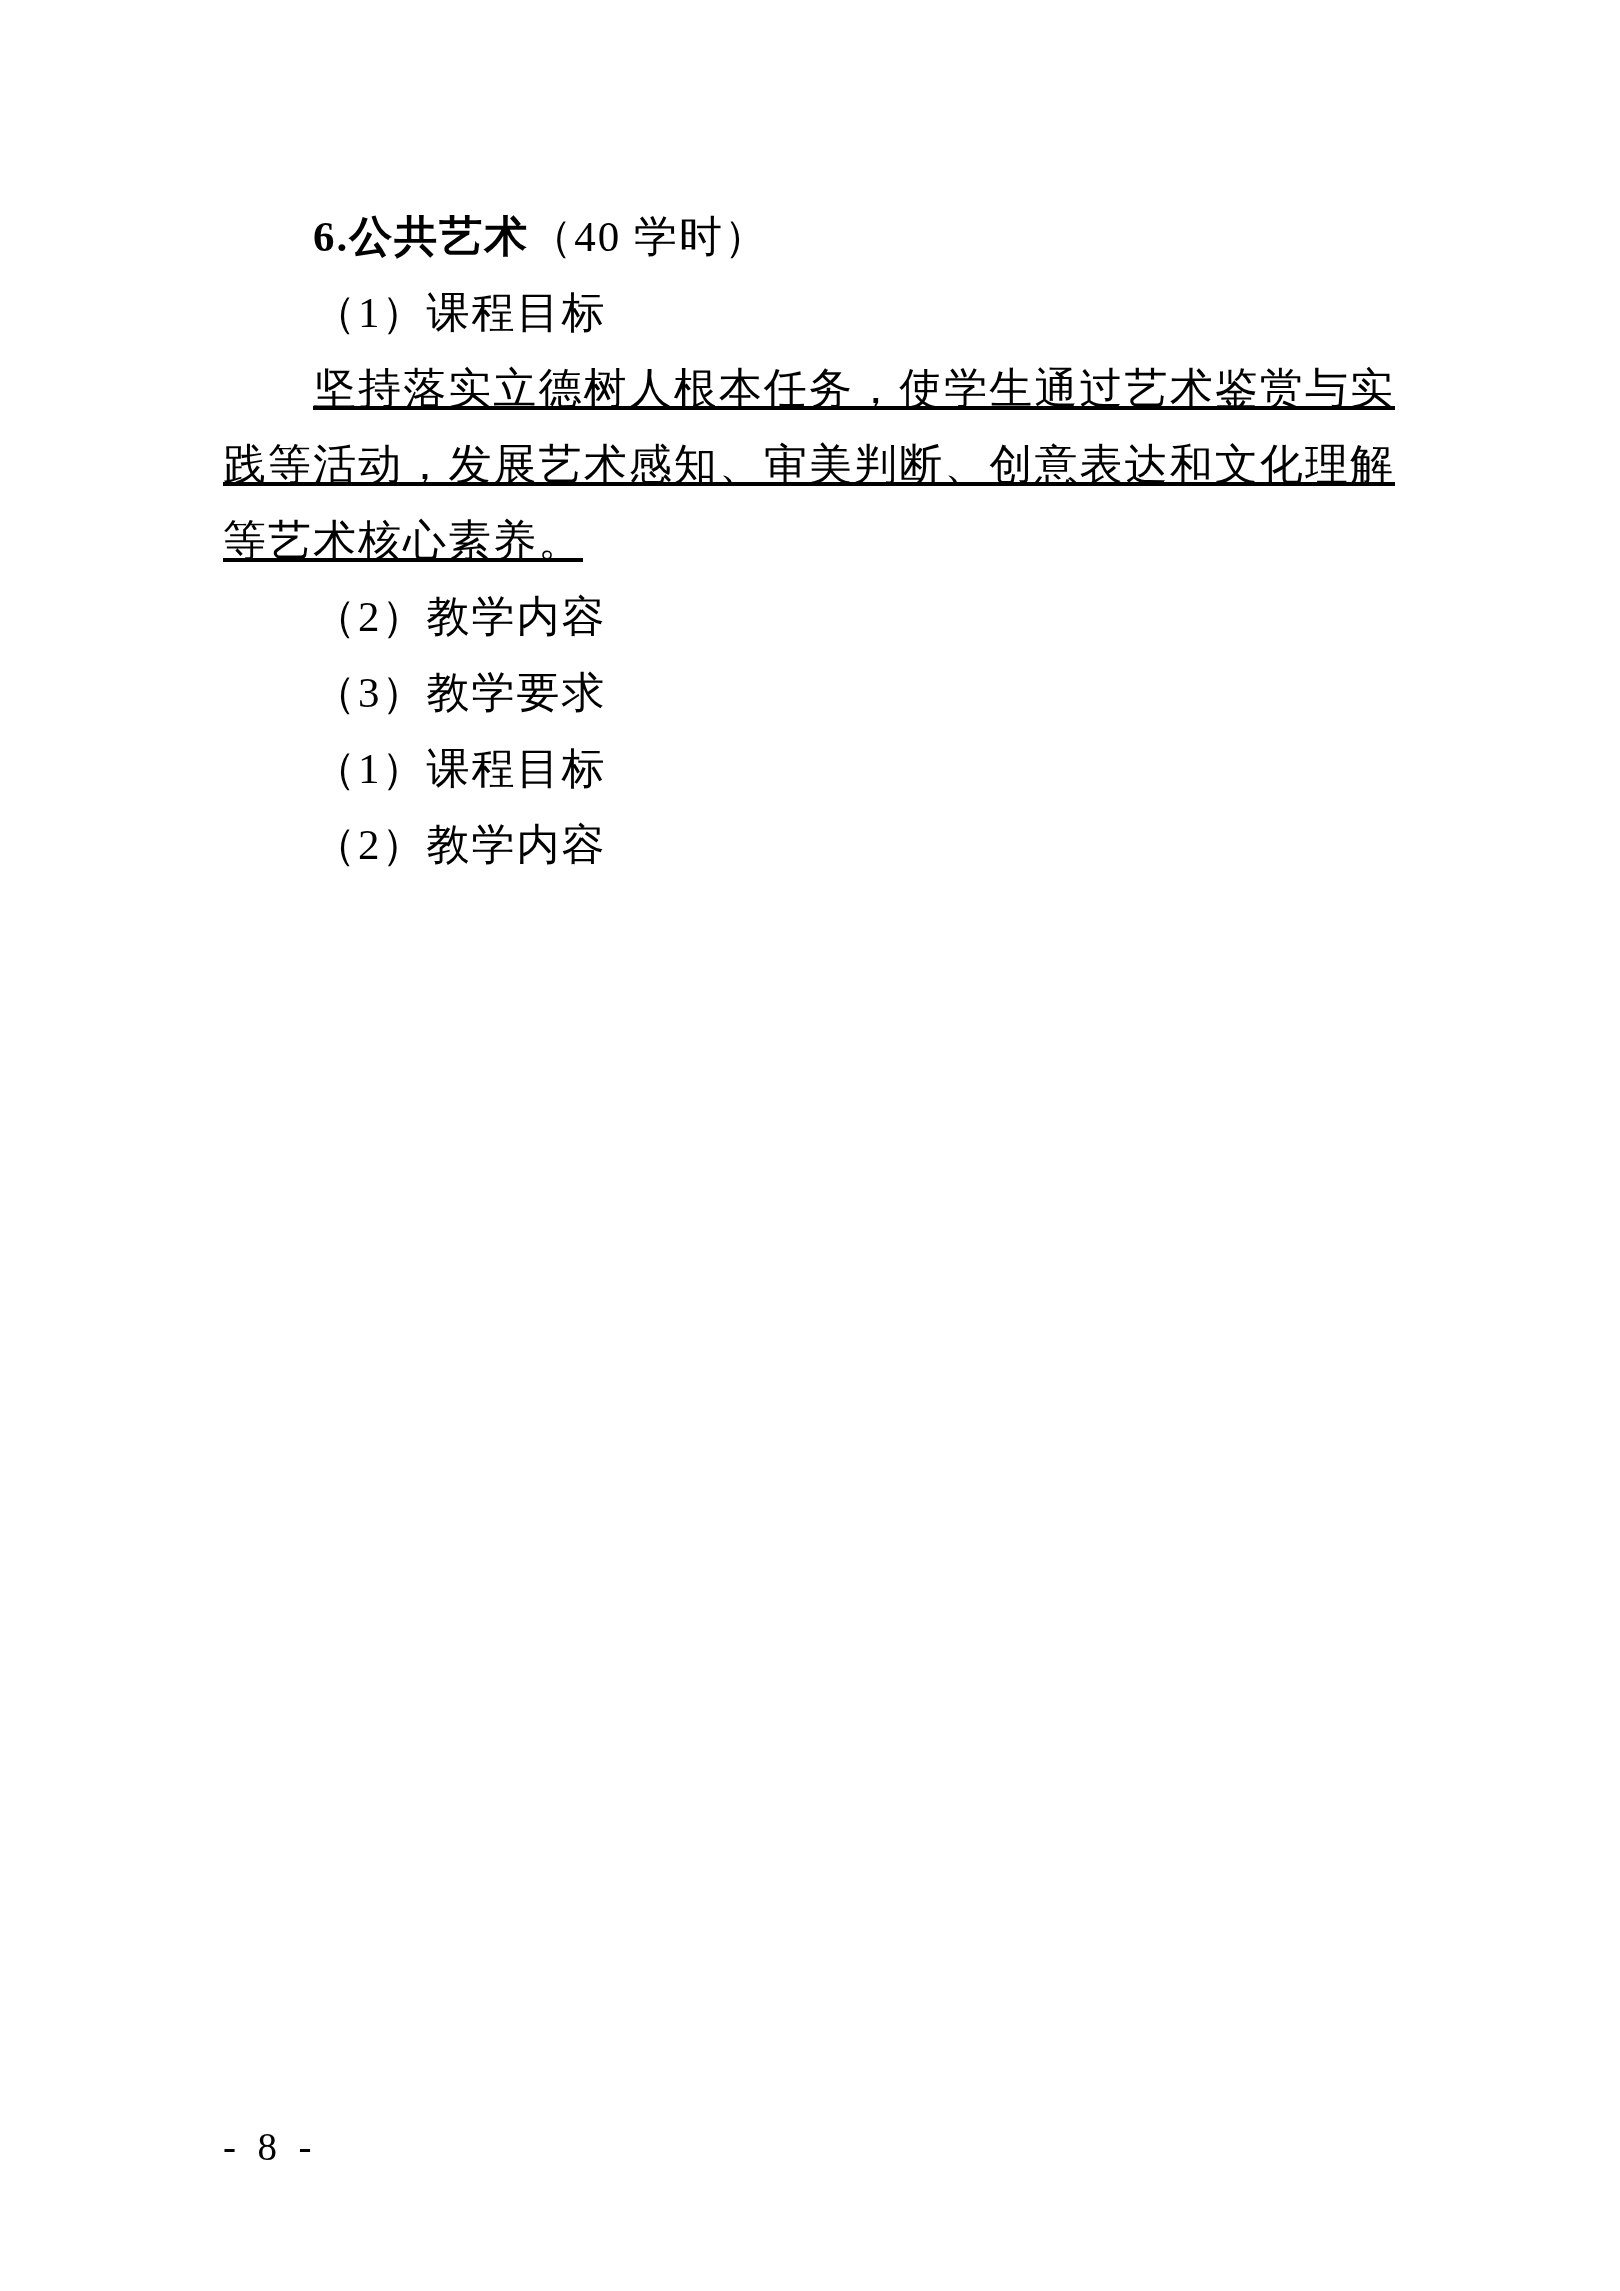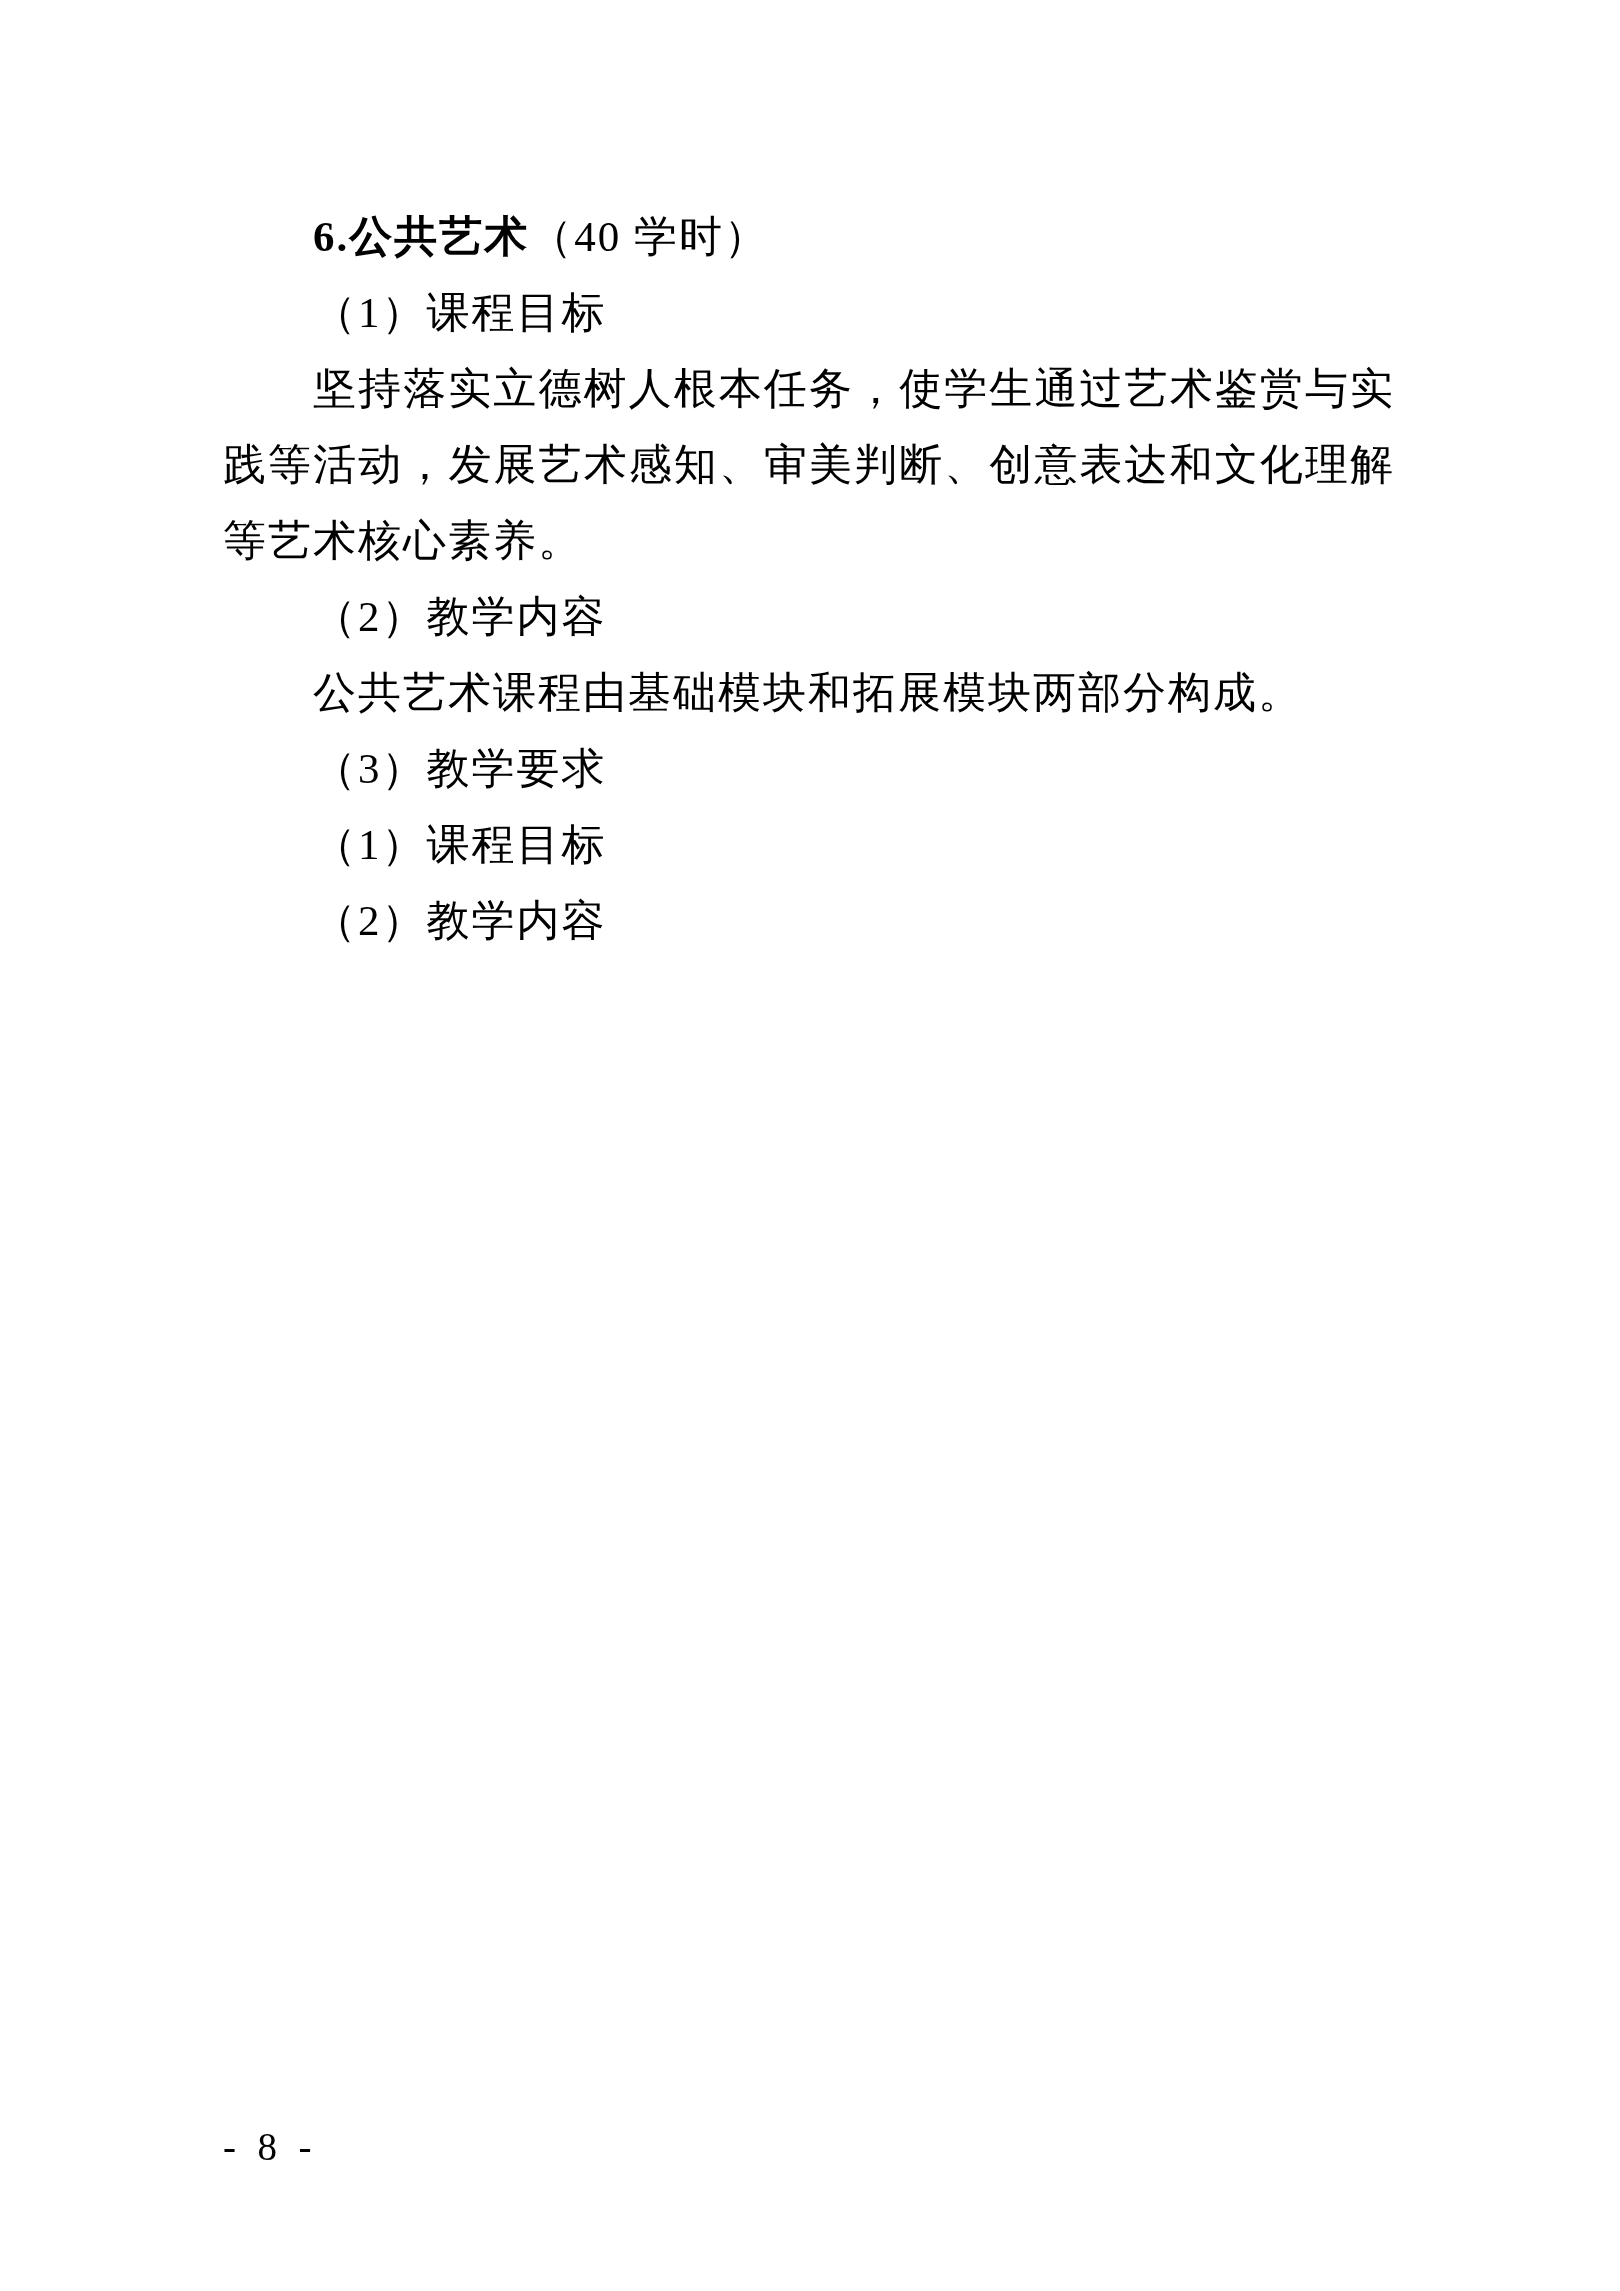--- a/index.html
+++ b/index.html
@@ -39,20 +39,21 @@
   p.heading .bold {
     font-weight: bold;
   }
   p.subheading {
     text-align: right;
     text-indent: 90px;
     white-space: nowrap;
   }
   p.para {
     text-indent: 90px;
+    text-decoration: underline;
   }
   .page-number {
     position: absolute;
     left: 223px;
     top: 2125px;
     font-size: 39px;
     line-height: 43px;
     letter-spacing: 5.9px;
     color: #000000;
     font-family: "Liberation Serif", "DejaVu Serif", serif;
@@ -65,21 +66,20 @@
   <div class="content">
 
     <p class="heading"><span class="bold">6.公共艺术</span><span>（40 学时）</span></p>
 
     <p class="subheading">（1）课程目标</p>
 
     <p class="para">坚持落实立德树人根本任务，使学生通过艺术鉴赏与实践等活动，发展艺术感知、审美判断、创意表达和文化理解等艺术核心素养。</p>
 
     <p class="subheading">（2）教学内容</p>
 
-    <p class="para">公共艺术课程由基础模块和拓展模块两部分构成。</p>
 
     <p class="subheading">（3）教学要求</p>
 
 
 
     <p class="subheading">（1）课程目标</p>
 
 
     <p class="subheading">（2）教学内容</p>
 

